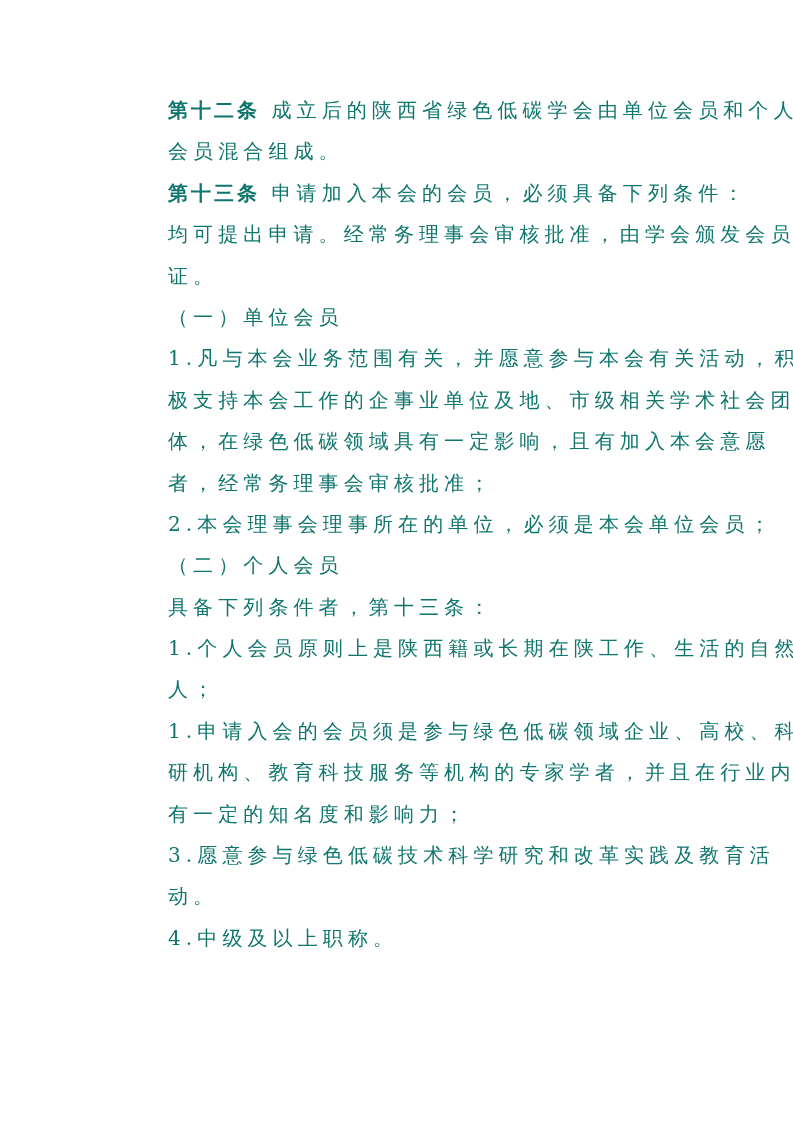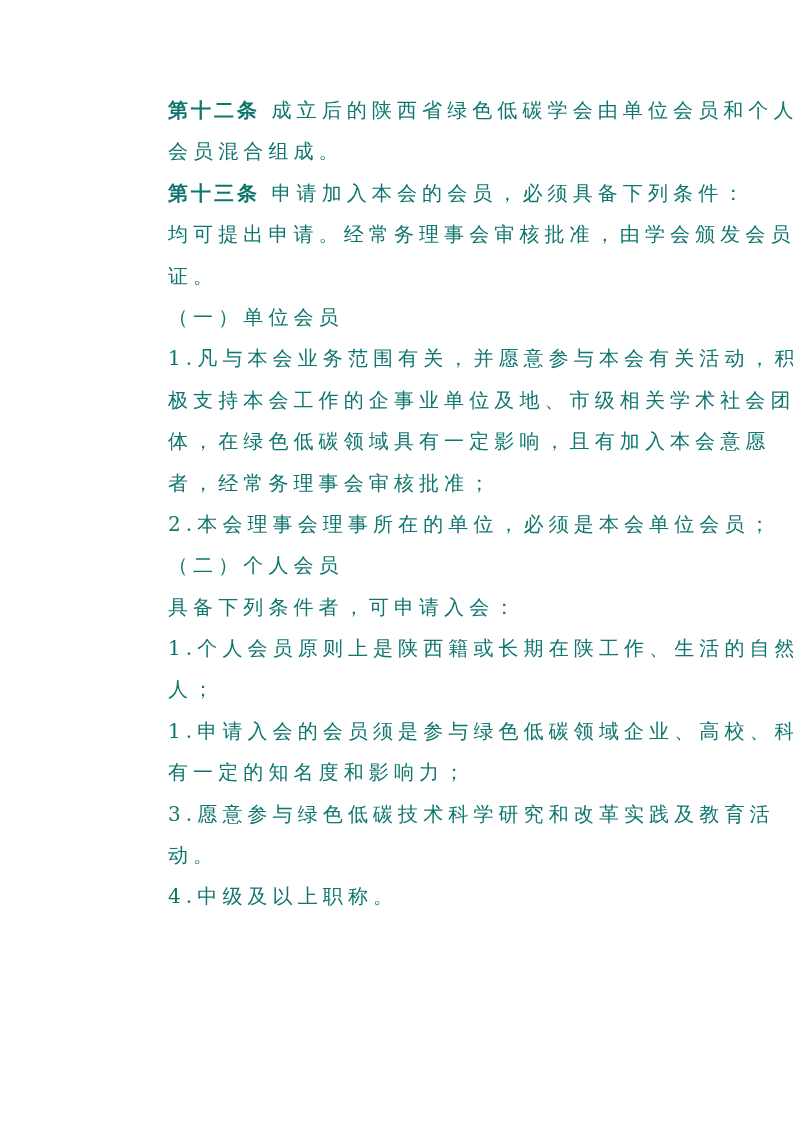--- a/index.html
+++ b/index.html
@@ -24,21 +24,22 @@
   <div class="line"><span class="bold">第十三条</span><span> 申请加入本会的会员，必须具备下列条件：</span></div>
   <div class="line">均可提出申请。经常务理事会审核批准，由学会颁发会员</div>
   <div class="line">证。</div>
   <div class="line">（一）单位会员</div>
   <div class="line">1.凡与本会业务范围有关，并愿意参与本会有关活动，积</div>
   <div class="line">极支持本会工作的企事业单位及地、市级相关学术社会团</div>
   <div class="line">体，在绿色低碳领域具有一定影响，且有加入本会意愿</div>
   <div class="line">者，经常务理事会审核批准；</div>
   <div class="line">2.本会理事会理事所在的单位，必须是本会单位会员；</div>
   <div class="line">（二）个人会员</div>
-  <div class="line">具备下列条件者，可申请入会：</div>
+  <div class="line">具备下列条件者，第十三条：</div>
   <div class="line">1.个人会员原则上是陕西籍或长期在陕工作、生活的自然</div>
   <div class="line">人；</div>
   <div class="line">1.申请入会的会员须是参与绿色低碳领域企业、高校、科</div>
+  <div class="line">研机构、教育科技服务等机构的专家学者，并且在行业内</div>
   <div class="line">有一定的知名度和影响力；</div>
   <div class="line">3.愿意参与绿色低碳技术科学研究和改革实践及教育活</div>
   <div class="line">动。</div>
   <div class="line">4.中级及以上职称。</div>
 </div>
 
 </body></html>

